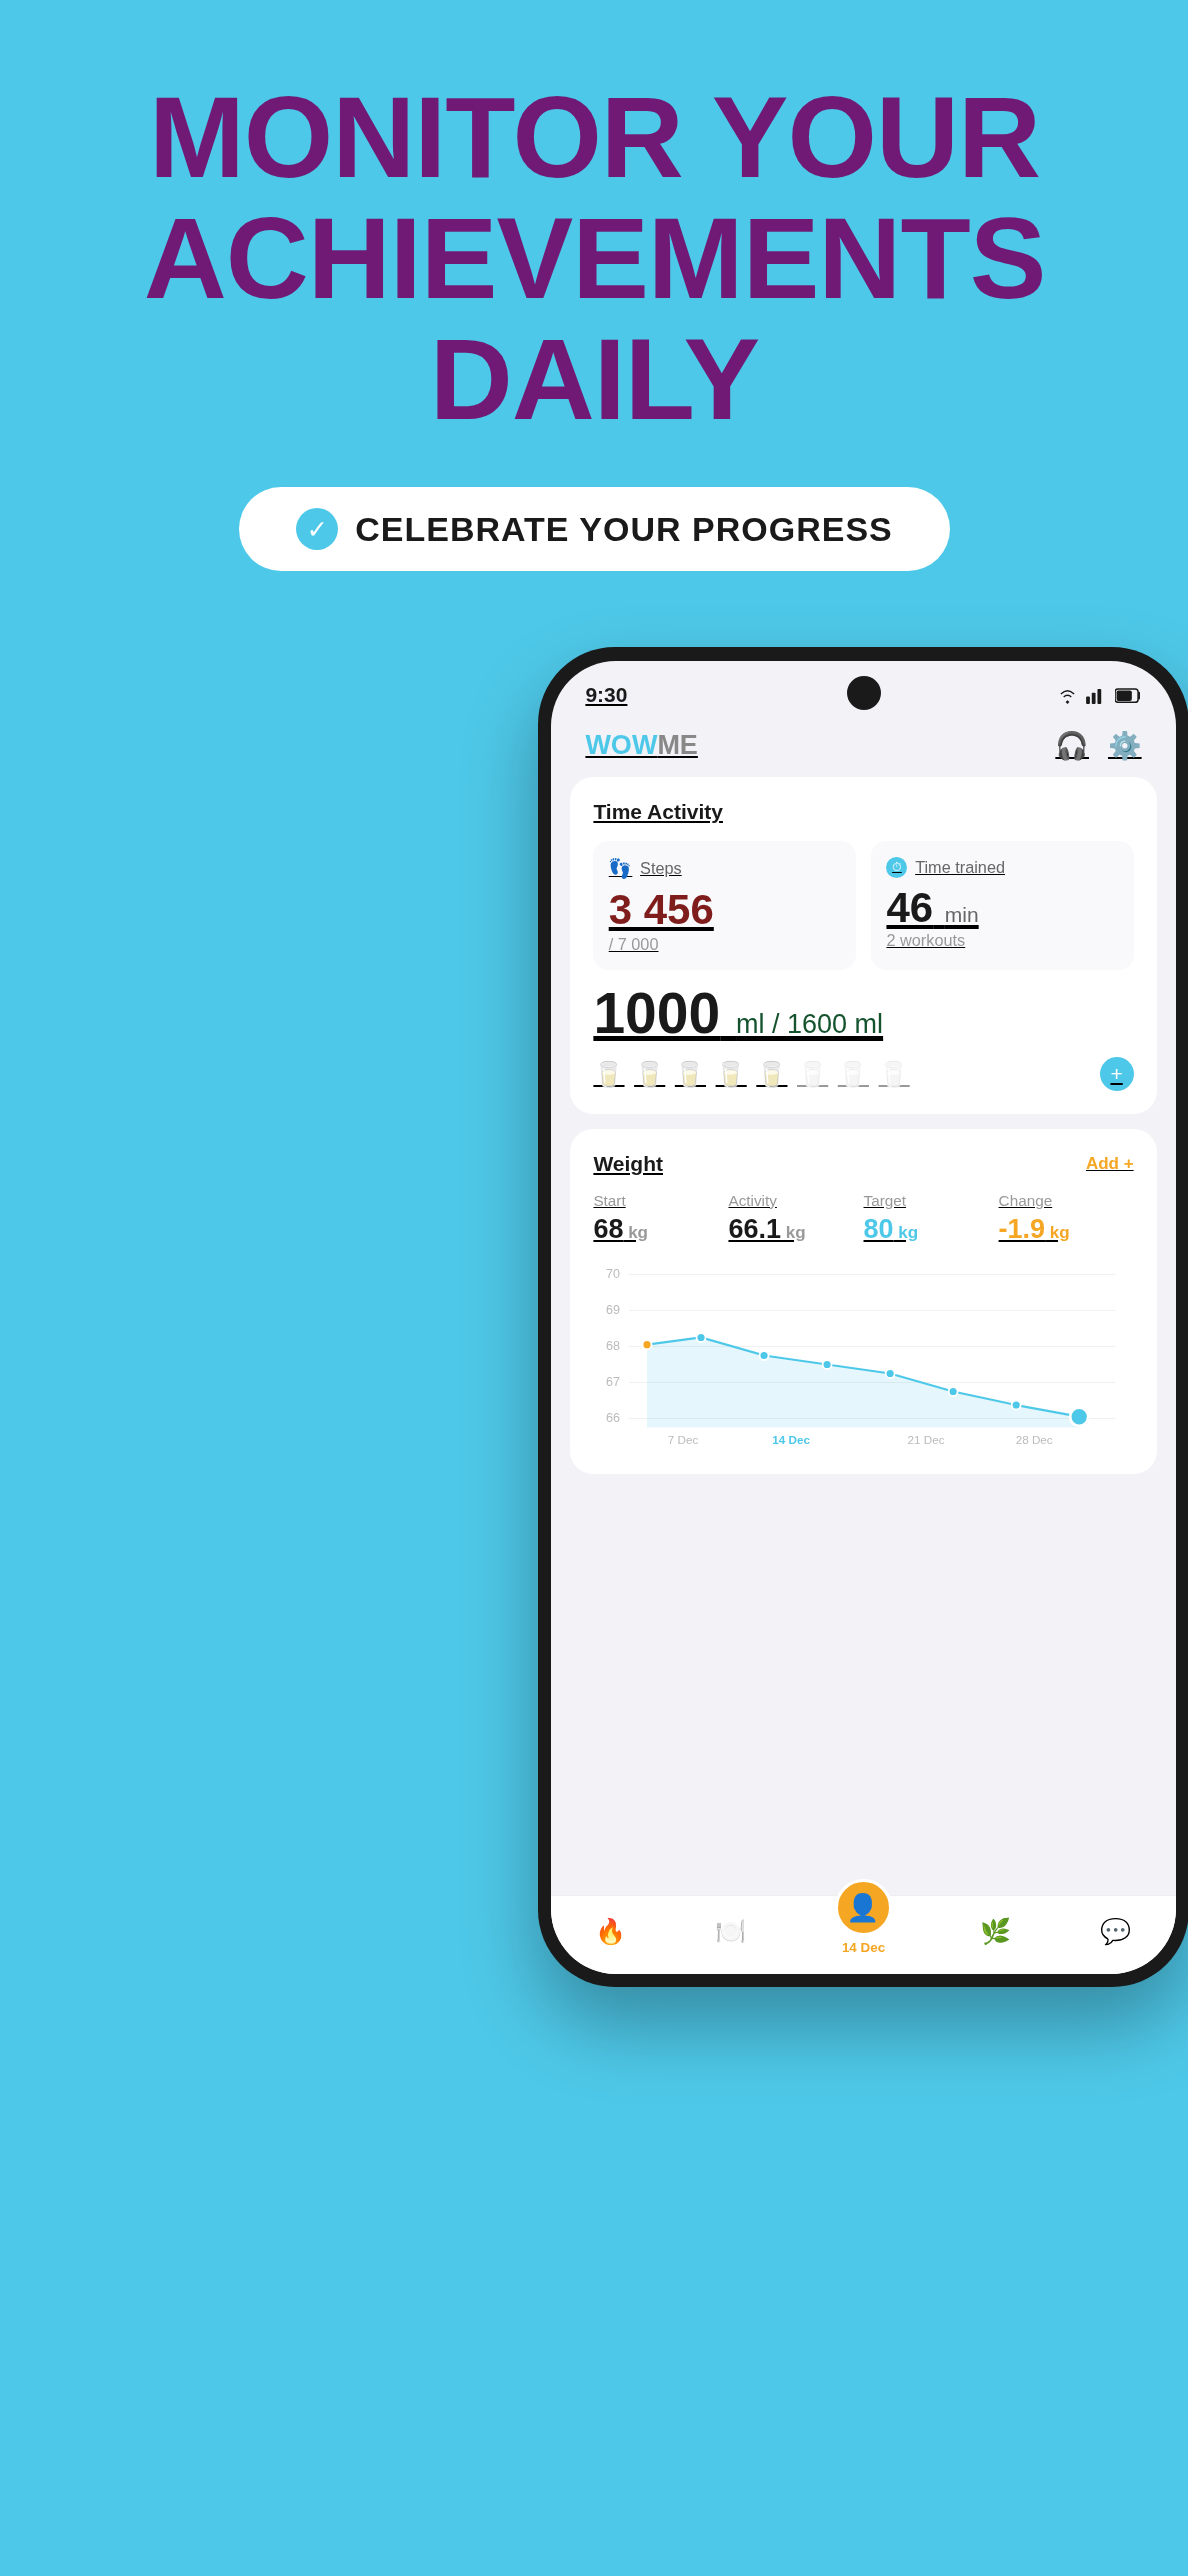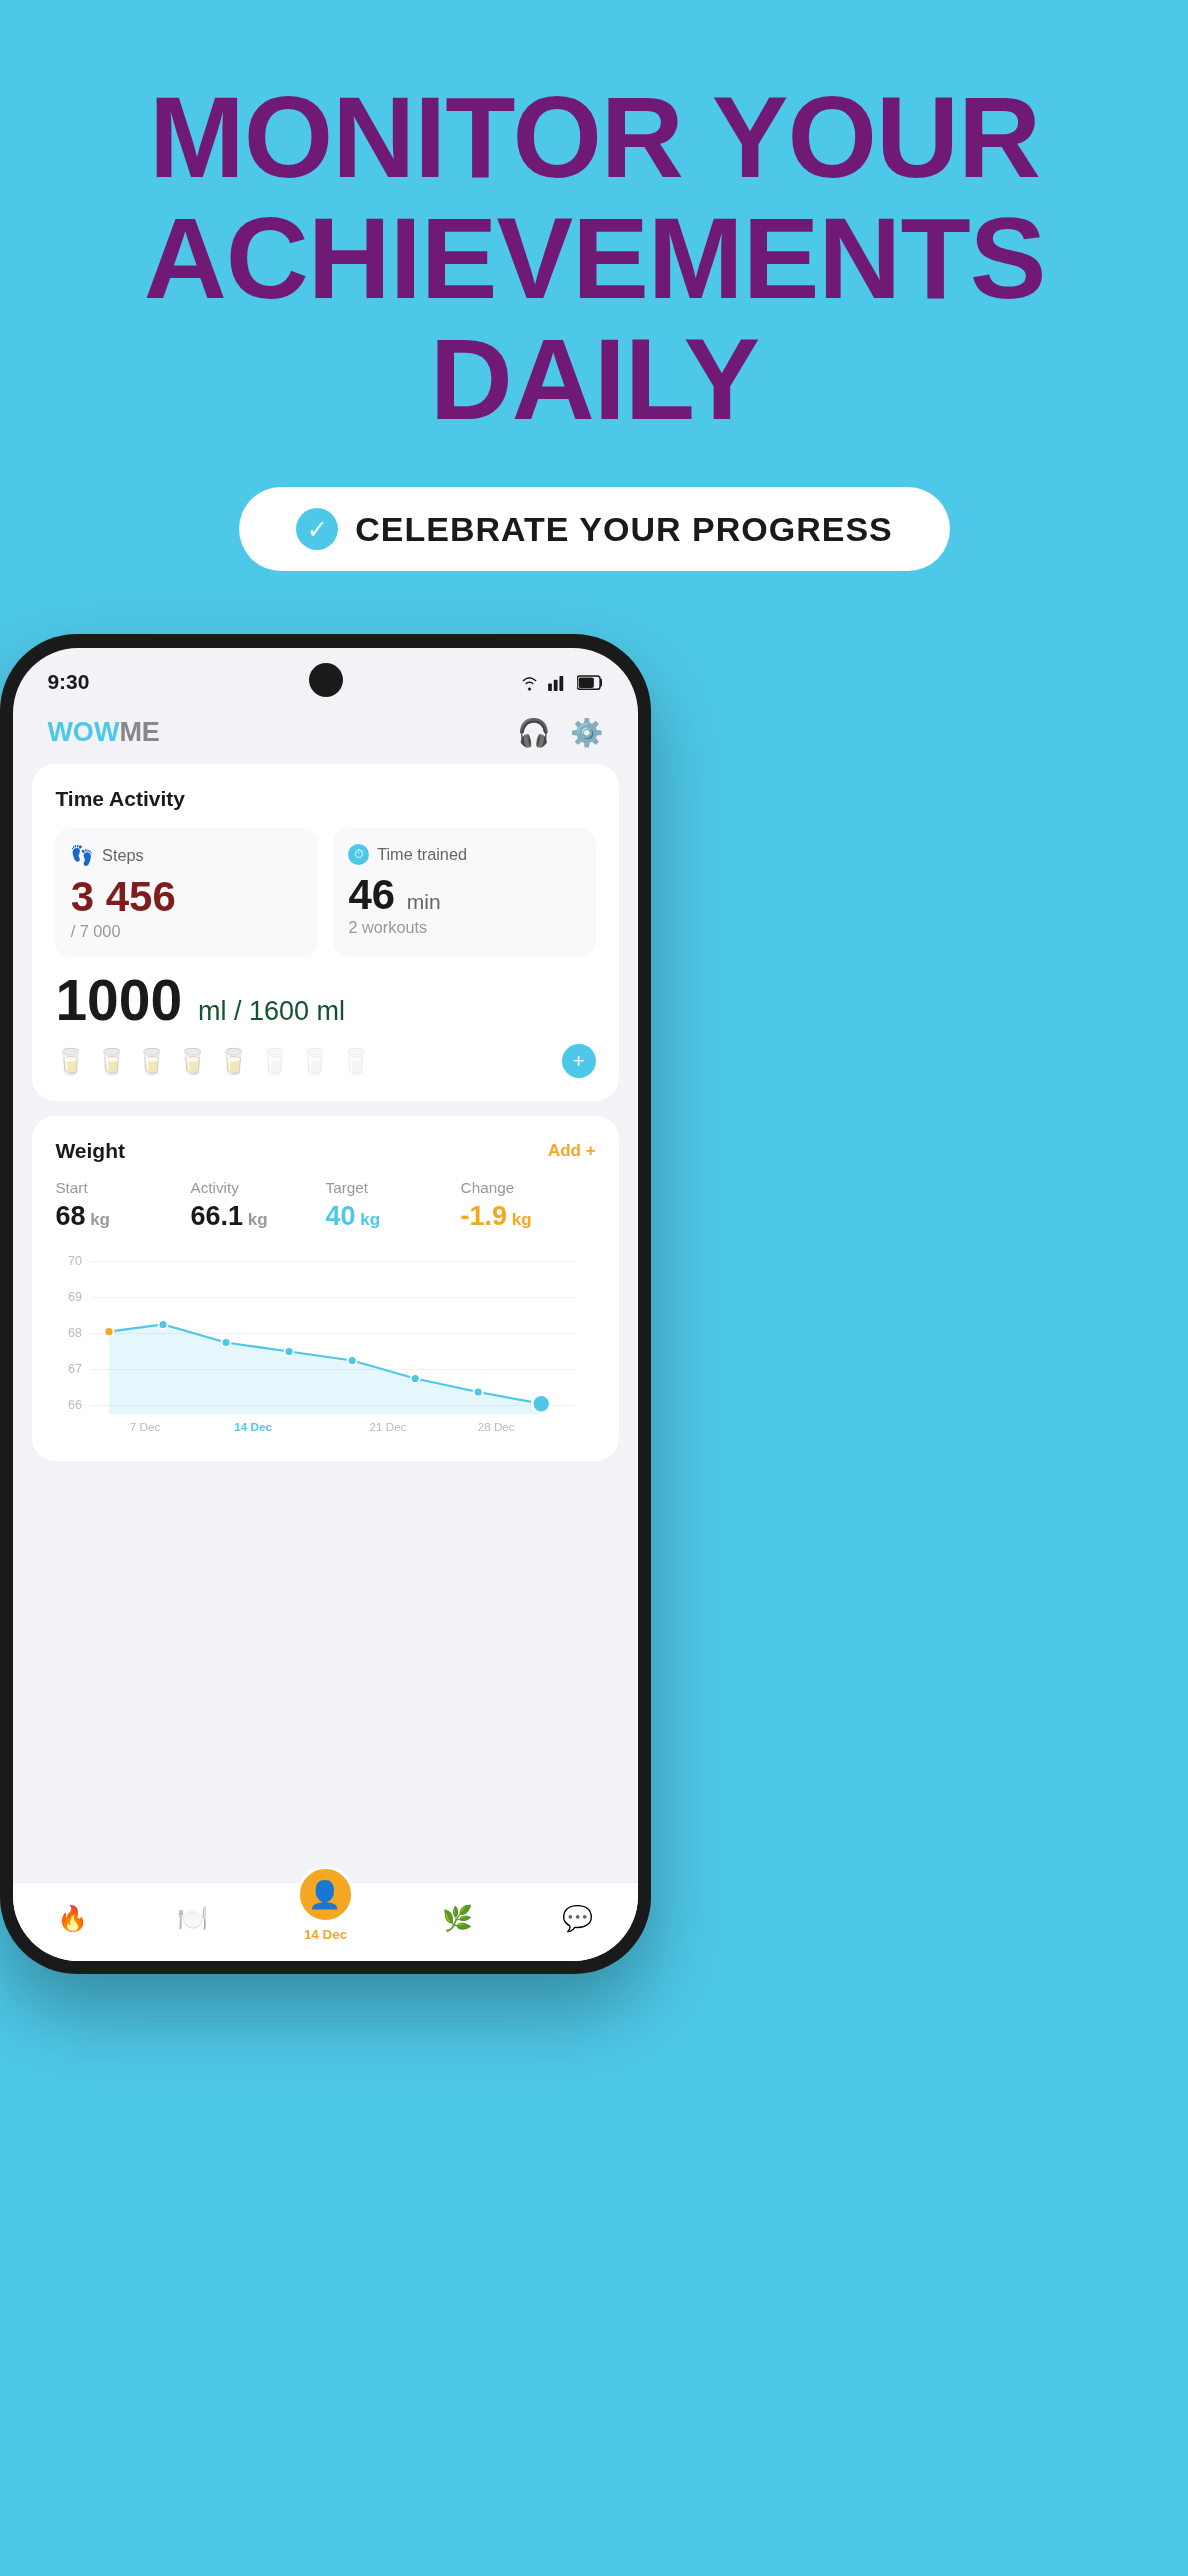--- a/index.html
+++ b/index.html
@@ -50,22 +50,23 @@
       font-size: 34px;
       font-weight: 800;
       color: #1a1a1a;
       letter-spacing: 1px;
       text-transform: uppercase;
     }
 
     
     .phone-wrapper {
       display: flex;
-      justify-content: flex-start;
-      margin-top: 6px;
+      justify-content: flex-end;
+      margin-top: 19px;
+      text-decoration: underline;
     }
     .phone {
       width: 651px;
       height: 1340px;
       background: #1a1a1a;
       border-radius: 77px;
       padding: 13.4px;
       position: relative;
       box-shadow: 0 38px 77px rgba(0,0,0,0.3);
     }
@@ -446,21 +447,21 @@
             </div>
             <div class="weight-stat">
               <div class="stat-label">Activity</div>
               <div class="stat-value current">
                 <strong>66.1</strong><span style="font-size:17px;color:#999"> kg</span>
               </div>
             </div>
             <div class="weight-stat">
               <div class="stat-label">Target</div>
               <div class="stat-value target">
-                <span>40</span><span style="font-size:17px"> kg</span>
+                <span>80</span><span style="font-size:17px"> kg</span>
               </div>
             </div>
             <div class="weight-stat">
               <div class="stat-label">Change</div>
               <div class="stat-value change-neg">
                 <span>-1.9</span><span style="font-size:17px"> kg</span>
               </div>
             </div>
           </div>
 

